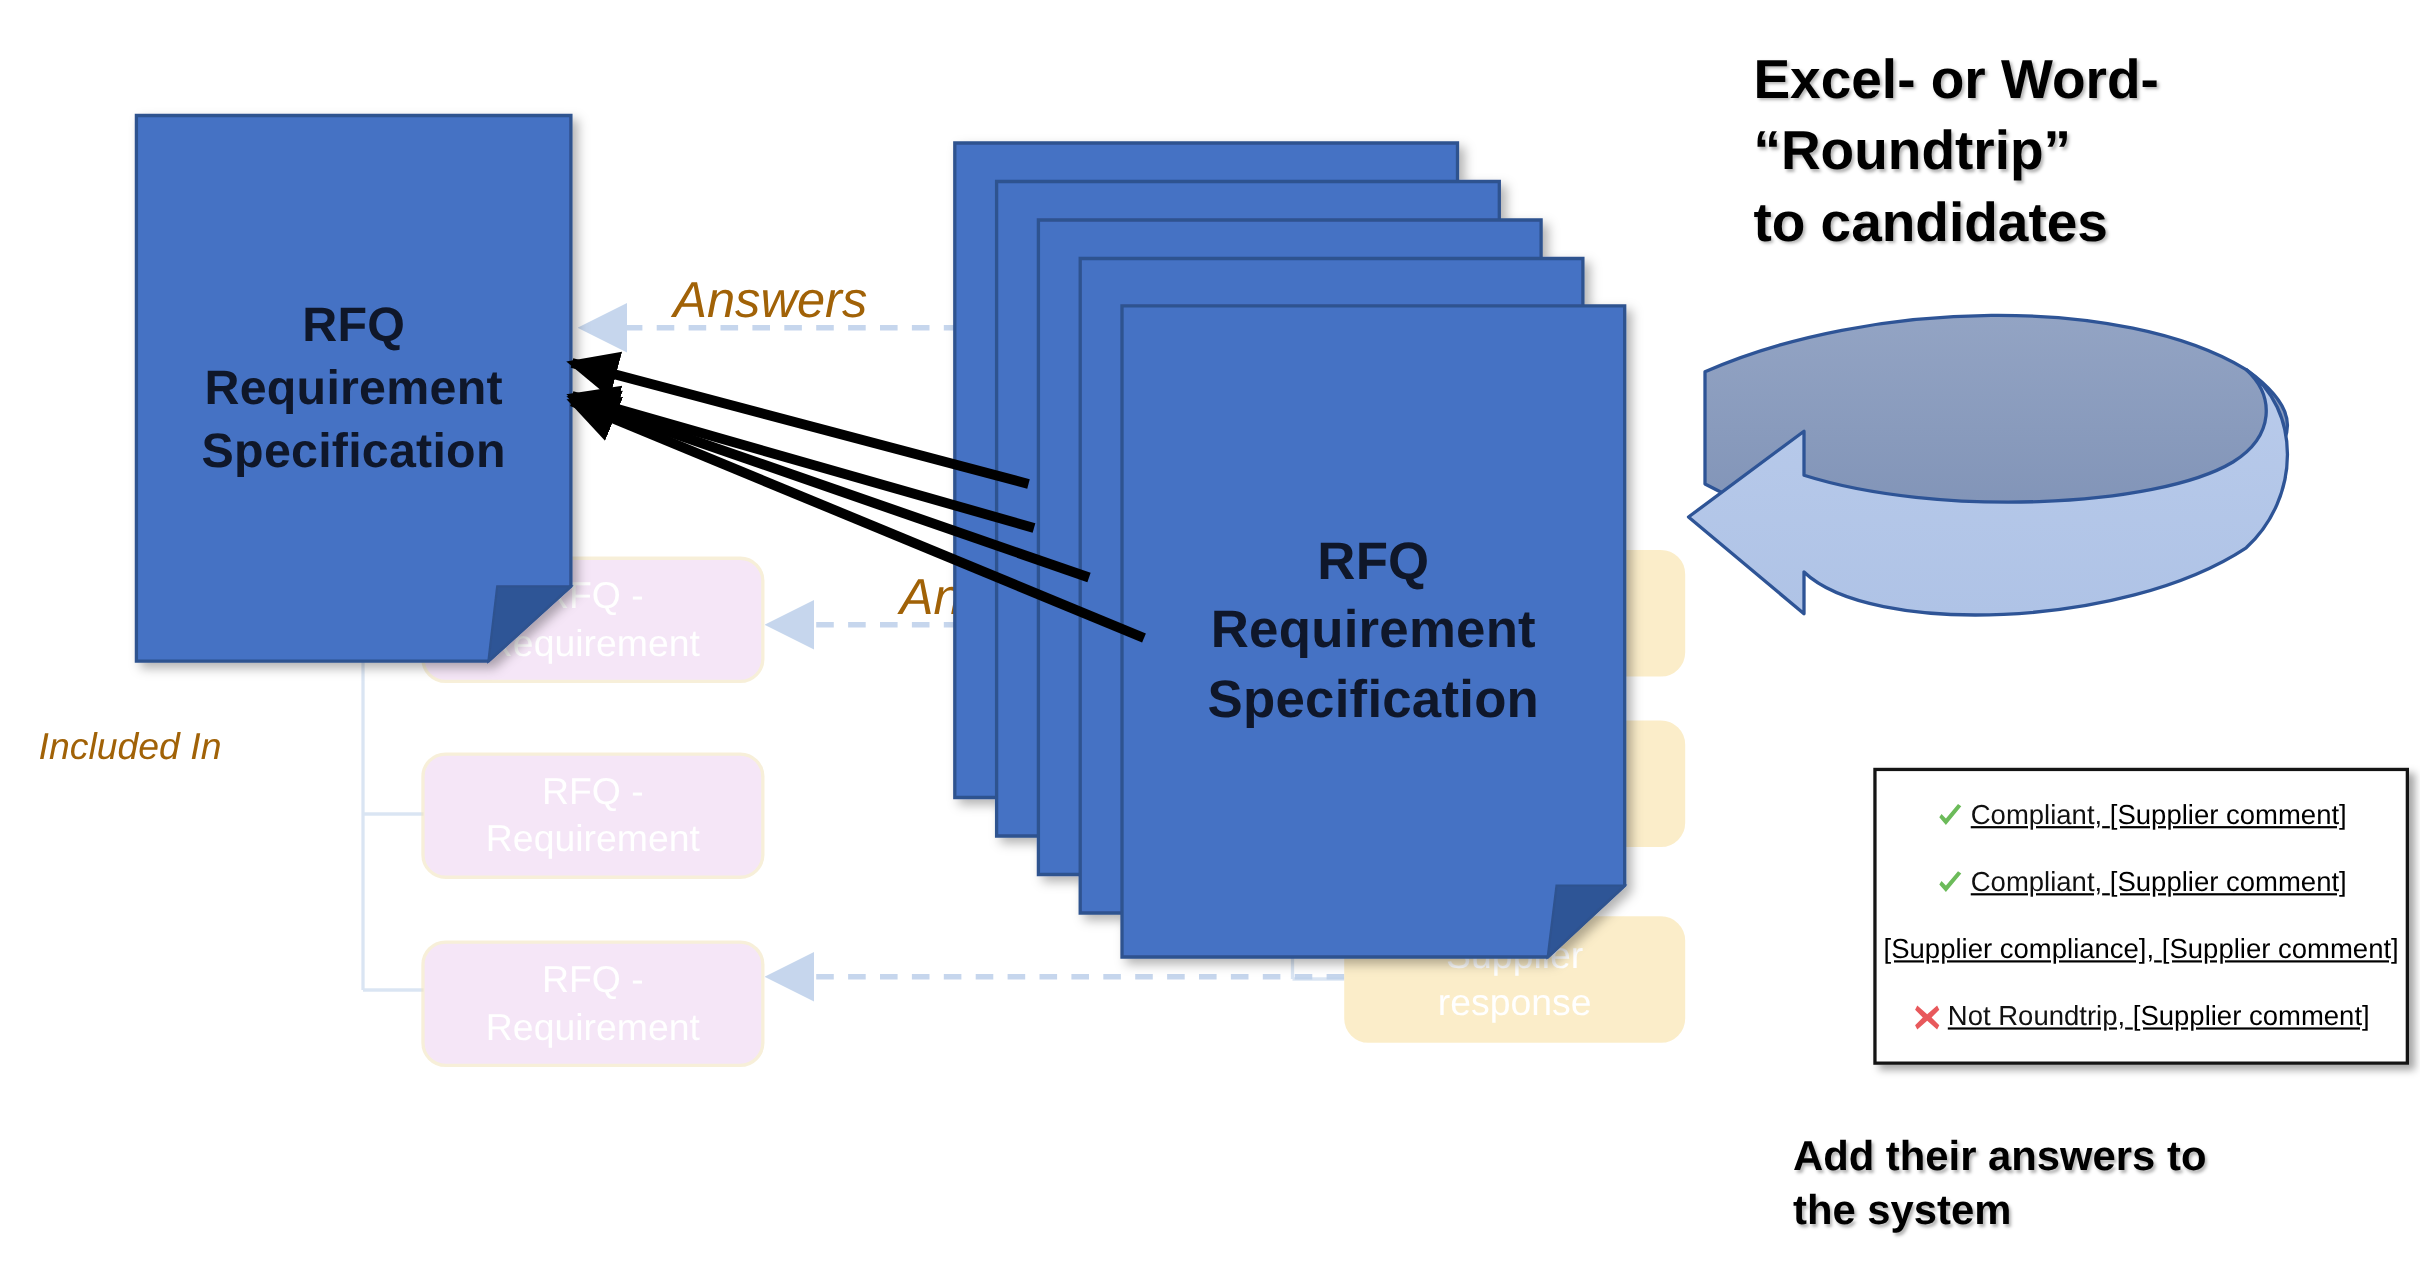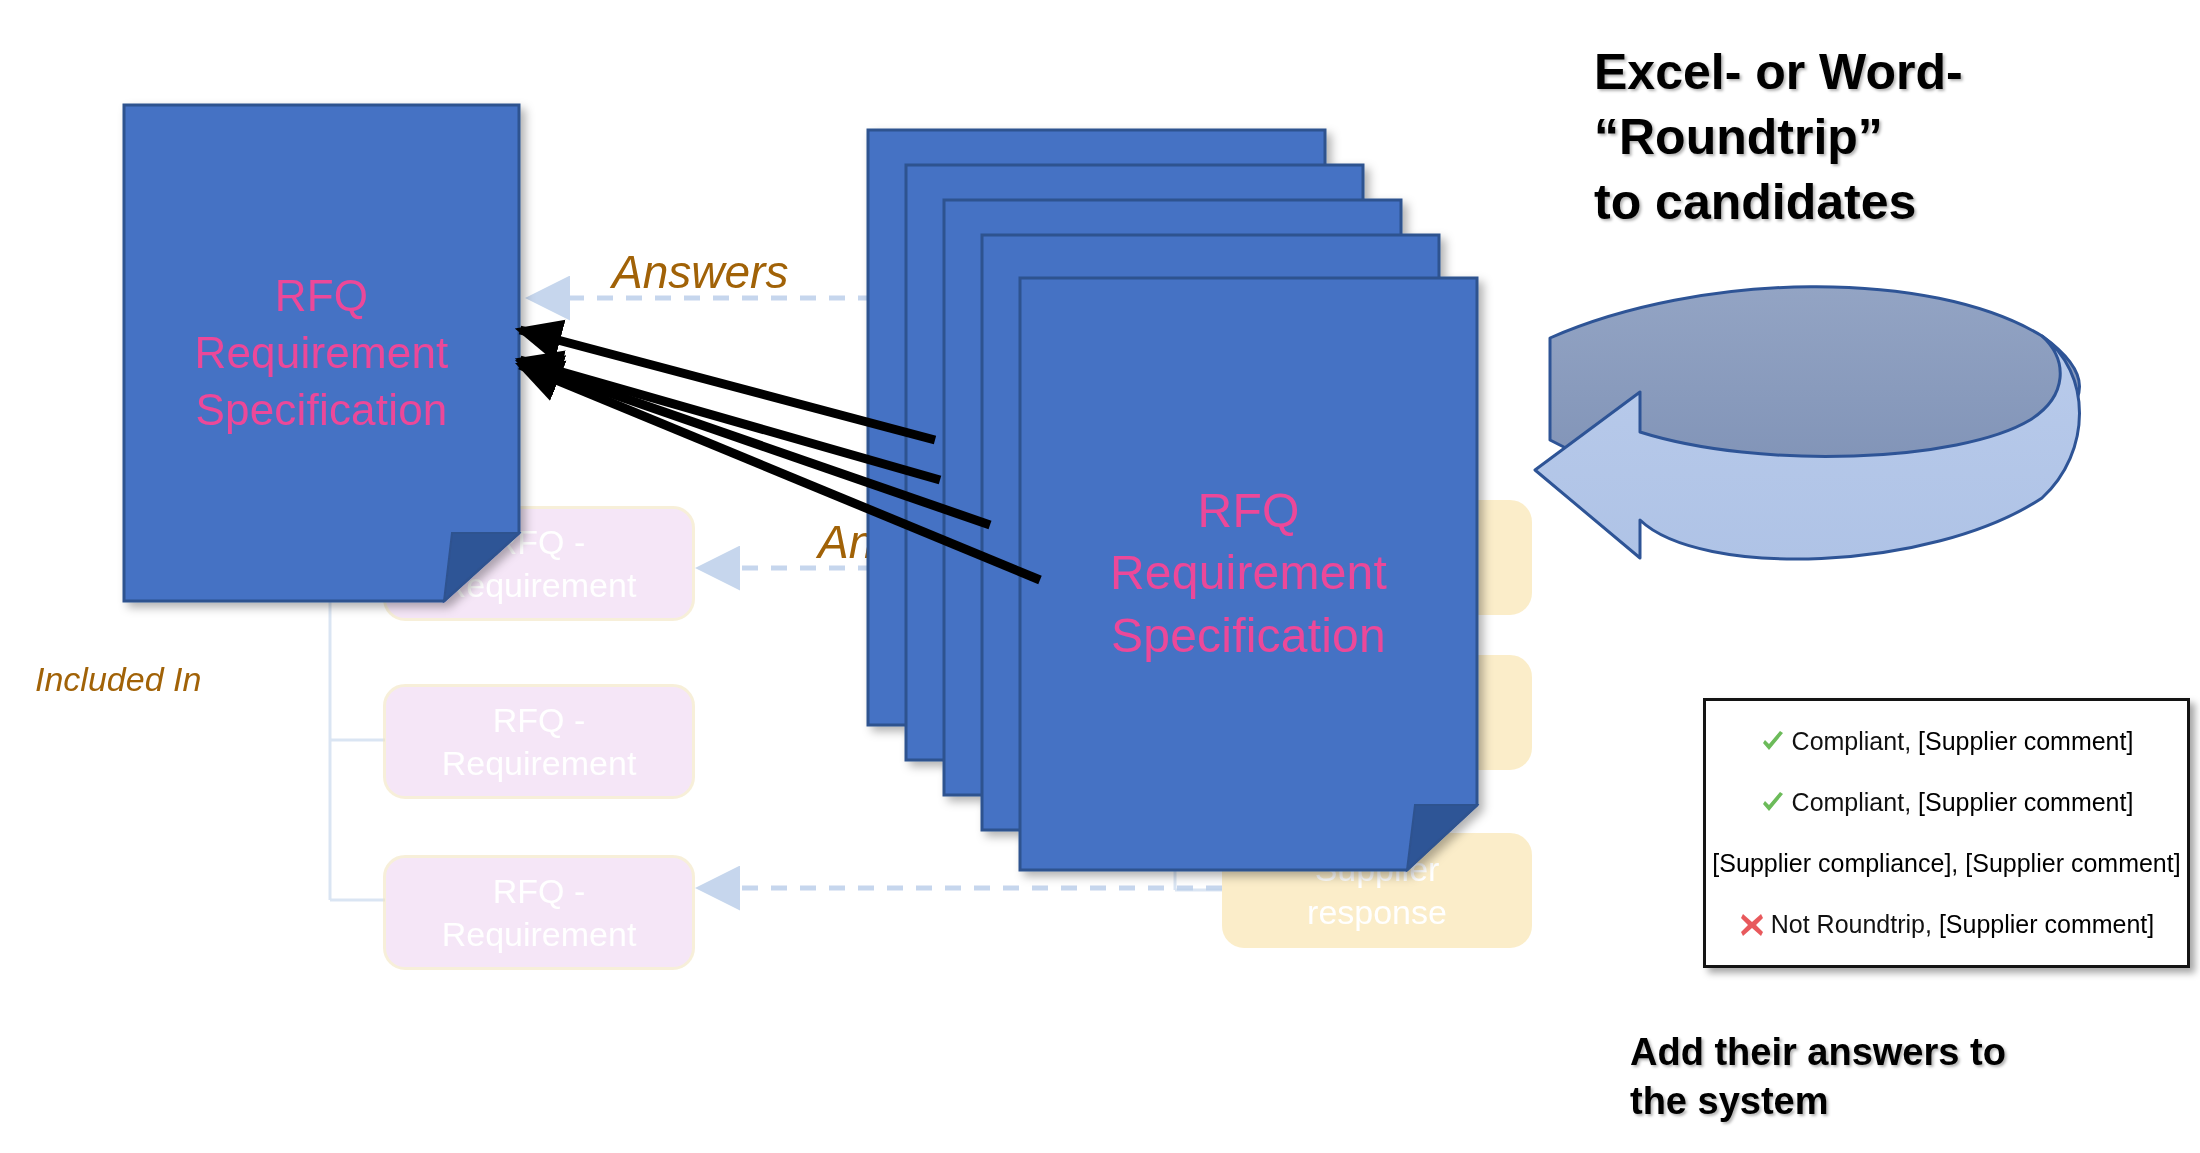--- a/index.html
+++ b/index.html
@@ -4,21 +4,21 @@
 <style>
   html,body{margin:0;padding:0;background:#fff;}
   body{width:2200px;height:1153px;position:relative;overflow:hidden;
        font-family:"Liberation Sans","DejaVu Sans",sans-serif;}
   .stage{position:absolute;left:0;top:0;width:2200px;height:1153px;}
   .layer{position:absolute;left:0;top:0;width:2200px;height:1153px;}
 
   
   .doc{position:absolute;box-sizing:border-box;}
   .doc .doctext{position:absolute;left:0;right:0;top:50%;transform:translateY(-50%);
-                text-align:center;color:#ec4899;font-weight:normal;line-height:1.30;
+                text-align:center;color:#0f172a;font-weight:bold;line-height:1.30;
                 letter-spacing:.2px;}
 
   
   .rbox{position:absolute;box-sizing:border-box;border-radius:22px;
         display:flex;align-items:center;justify-content:center;text-align:center;
         color:#ffffff;line-height:1.25;}
   .rbox.pink{background:#EFD8F3;border:3px solid #F3E6C2;opacity:.62;}
   .rbox.yellow{background:#FAE8B8;border:3px solid #FAE8B8;opacity:.75;}
 
   
@@ -170,21 +170,21 @@
     </g>
   </svg>
 
   <div class="hdr" style="left:1594px;top:12px;font-size:50px;">Excel- or Word-
 “Roundtrip”
 to candidates</div>
 
   <div class="hdr" style="left:1630px;top:1000px;font-size:38px;">Add their answers to
 the system</div>
 
-  <div class="legend" style="left:1703px;top:698px;width:487px;height:270px;">
+  <div class="legend" style="left:1703px;top:698px;width:487px;height:270px;text-decoration:underline;">
 
     <div class="legend-row">
       <span class="ico">
         <svg width="26" height="26" viewBox="0 0 26 26">
             <path d="M3 14 L9 21 L23 4 L20 2 L9 15 L5 11 Z" fill="#6CBB5A"></path>
           </svg>
       </span>
       <span class="strong">Compliant,</span>
       <span>&nbsp;</span>
       <span class="muted">[Supplier comment]</span>

